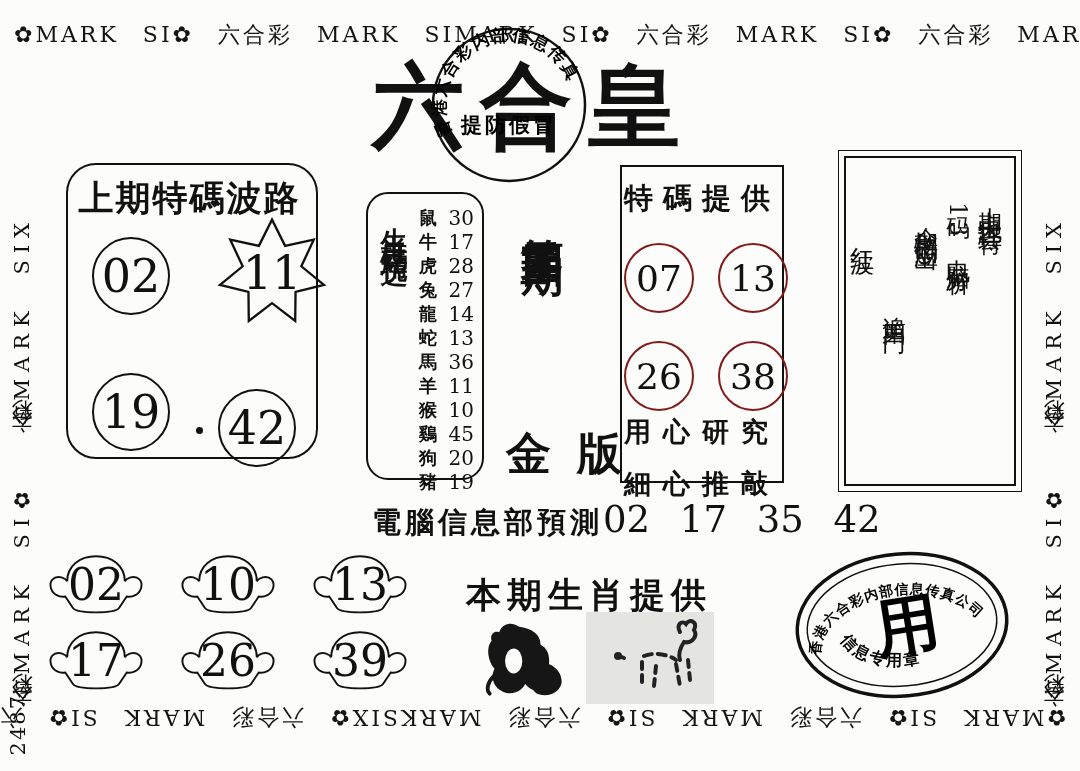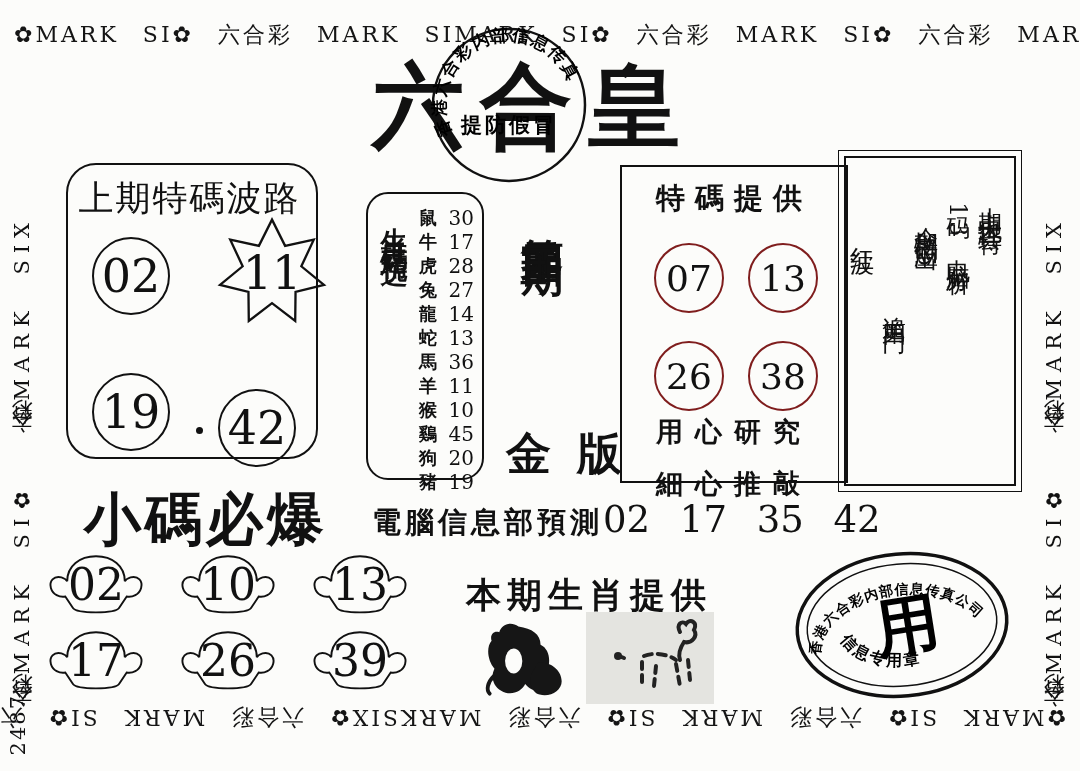--- a/index.html
+++ b/index.html
@@ -16,40 +16,40 @@
   .corner-num{position:absolute;left:6px;top:694px;writing-mode:vertical-rl;transform:rotate(180deg);
               font-size:21px;letter-spacing:2px;}
   
   .main-title{position:absolute;left:372px;top:60px;font-size:92px;font-weight:700;
               letter-spacing:16px;line-height:1;}
   .title-stamp{position:absolute;left:428px;top:24px;width:162px;height:162px;}
   
   .lastdraw{position:absolute;left:66px;top:163px;width:248px;height:292px;
             border:2.5px solid #111;border-radius:30px;}
   .lastdraw-title{position:absolute;top:10px;left:0;right:5px;text-align:center;
-                  font-size:35px;font-weight:400;letter-spacing:2px;}
+                  font-size:35px;font-weight:700;letter-spacing:2px;}
   .numcircle{position:absolute;width:74px;height:74px;border:2px solid #111;border-radius:50%;
              display:flex;align-items:center;justify-content:center;font-size:46px;}
   .ld-02{left:24px;top:72px;} .ld-19{left:24px;top:208px;} .ld-42{left:150px;top:224px;}
   .ld-star{position:absolute;left:146px;top:50px;width:116px;height:116px;}
   .ld-star .num{position:absolute;inset:0;display:flex;align-items:center;justify-content:center;font-size:46px;}
   .ld-dot{position:absolute;left:128px;top:262px;width:7px;height:7px;background:#111;border-radius:50%;}
   
   .zodiacbox{position:absolute;left:366px;top:192px;width:118px;height:288px;border:2px solid #111;
              border-radius:22px;box-sizing:border-box;display:flex;padding:12px 8px;gap:5px;}
   .zb-title{writing-mode:vertical-rl;font-size:27px;letter-spacing:8px;font-weight:600;}
   .zb-col{display:flex;flex-direction:column;justify-content:space-between;}
   .zb-chars{width:22px;font-size:18px;font-weight:700;text-align:center;}
   .zb-nums{width:30px;font-size:20px;text-align:right;}
   
   .issue{position:absolute;left:514px;top:204px;writing-mode:vertical-rl;
          font-size:43px;font-weight:700;letter-spacing:4px;}
   .edition{position:absolute;left:506px;top:424px;font-size:45px;font-weight:800;letter-spacing:26px;}
   
-  .specialbox{position:absolute;left:620px;top:165px;width:228px;height:318px;border:2px solid #111;
+  .specialbox{position:absolute;left:620px;top:165px;width:164px;height:318px;border:2px solid #111;
               box-sizing:border-box;padding-top:12px;text-align:center;}
   .sp-title{font-size:29px;font-weight:700;letter-spacing:10px;}
   .sp-grid{margin:24px auto 0;width:164px;display:grid;grid-template-columns:repeat(2,66px);
            gap:28px 28px;justify-content:center;}
   .sp-circle{width:66px;height:66px;border:2px solid #7f1d1d;border-radius:50%;
              display:flex;align-items:center;justify-content:center;font-size:36px;}
   .sp-note{margin-top:18px;font-size:27px;font-weight:700;letter-spacing:12px;line-height:1.25;}
   
   .analysis{position:absolute;left:838px;top:150px;width:184px;height:342px;border:1.5px solid #111;
             box-sizing:border-box;padding:5px;}
@@ -162,21 +162,20 @@
   <div class="analysis">
     <div class="analysis-inner">
       <div class="an-col" style="margin-top:18px;">上期中也许会特</div>
       <div class="an-col" style="margin-top:28px;">码13电脑分析</div>
       <div class="an-col" style="margin-top:38px;">今期特码应出35</div>
       <div class="an-col" style="margin-top:128px;">追第四门</div>
       <div class="an-col" style="margin-top:58px;">红波</div>
     </div>
   </div>
 
-  <div class="headline">小碼必爆</div>
   <div class="predict">
     <span class="predict-label">電腦信息部預測</span>
     <span class="predict-nums">02 17 35 42</span>
   </div>
 
   <div class="ingots">
     <div class="ingot">
       <svg width="96" height="68" viewBox="0 0 100 70">
         <path d="M14,26 C6,24 1,30 3,37 C5,44 12,47 18,46 L26,58 C30,64 70,64 74,58 L82,46 C88,47 95,44 97,37 C99,30 94,24 86,26 C83,27 81,28 80,30 C80,14 67,4 50,4 C33,4 20,14 20,30 C19,28 17,27 14,26 Z" fill="none" stroke="#111" stroke-width="2"></path>
       </svg>

